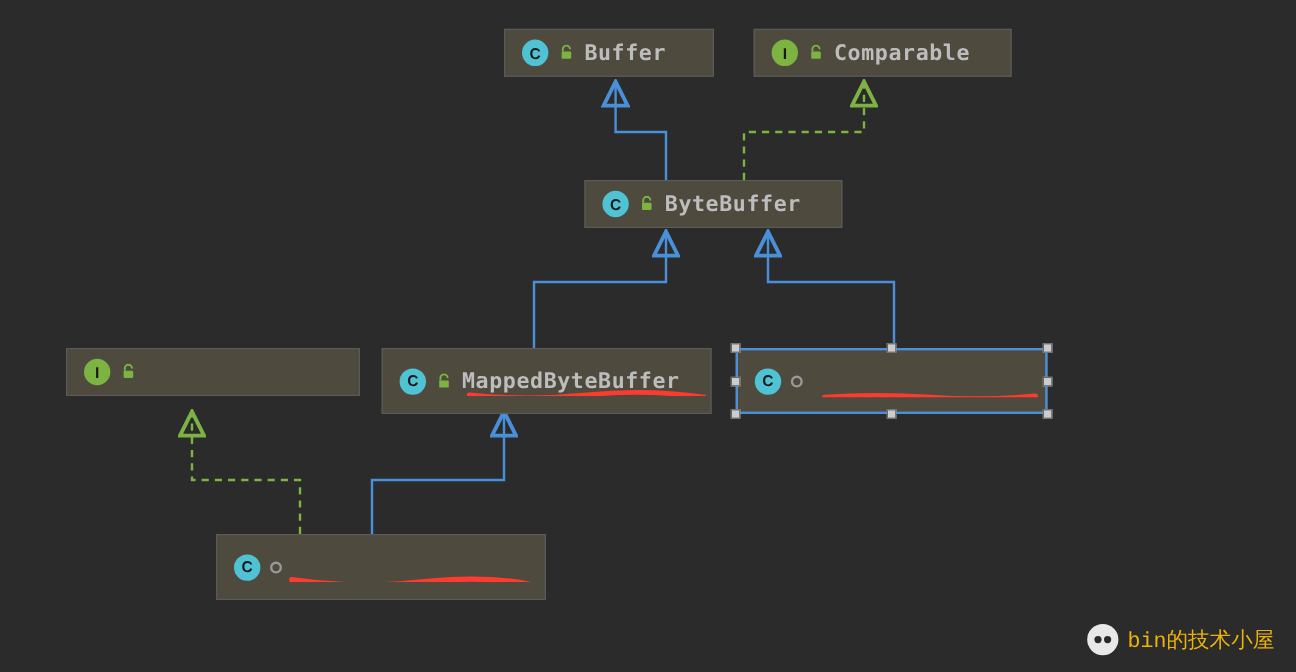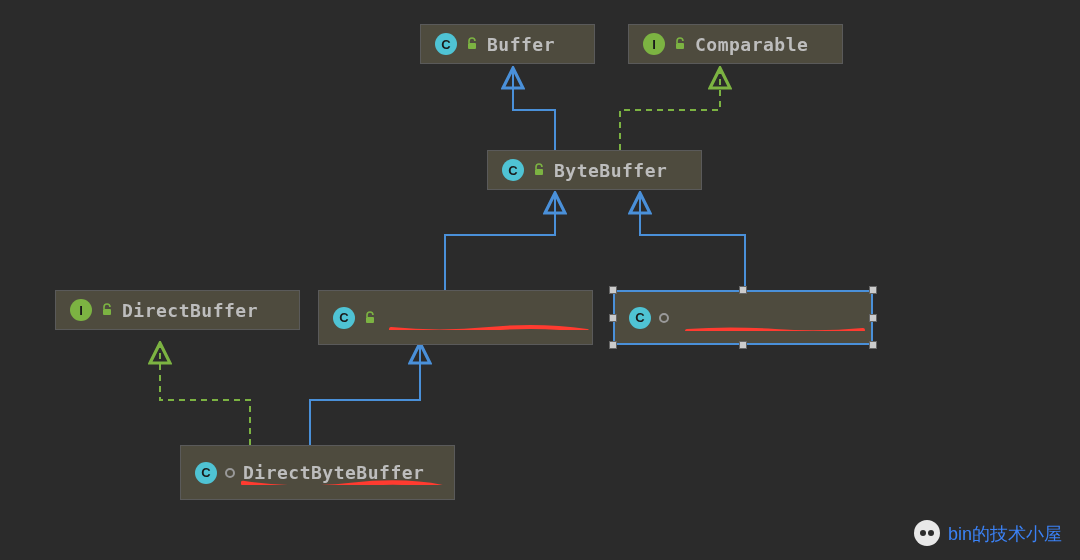--- a/index.html
+++ b/index.html
@@ -75,24 +75,24 @@
     left: 0; top: 0;
     width: 1080px;
     height: 560px;
     pointer-events: none;
   }
   .watermark {
     position: absolute;
     right: 18px;
     bottom: 14px;
     display: flex;
-    align-items: flex-end;
+    align-items: center;
     gap: 8px;
-    color: #3b82f6;
-    font-family: Liberation Sans, sans-serif;
+    color: #eab308;
+    font-family: Liberation Mono, monospace;
     font-size: 18px;
   }
   .wm-icon {
     width: 26px; height: 26px;
     border-radius: 50%;
     background: #e8e8e8;
     display: flex;
     align-items: center;
     justify-content: center;
   }
@@ -165,31 +165,31 @@
 </div>
 
 <div class="node" style="left:55px; top:290px; width:245px;">
   <span class="type-icon type-interface">I</span>
   <span class="lock-icon">
     <svg width="14" height="14" viewBox="0 0 14 14">
         <path d="M4 6 V4 a3 3 0 0 1 6 0" fill="none" stroke="#7cb342" stroke-width="1.6"></path>
         <rect x="3" y="6" width="8" height="6" rx="1" fill="#7cb342"></rect>
       </svg>
   </span>
-  <span class="label">DirectBuffer</span>
 </div>
 
 <div class="node" style="left:318px; top:290px; width:275px; height:55px;">
   <span class="type-icon type-class">C</span>
   <span class="lock-icon">
     <svg width="14" height="14" viewBox="0 0 14 14">
         <path d="M4 6 V4 a3 3 0 0 1 6 0" fill="none" stroke="#7cb342" stroke-width="1.6"></path>
         <rect x="3" y="6" width="8" height="6" rx="1" fill="#7cb342"></rect>
       </svg>
   </span>
+  <span class="label">MappedByteBuffer</span>
   <svg class="underline" style="left:70px; top:33px;" width="200" height="14">
     <path d="M2 5 Q 50 10 100 5 T 198 7" stroke="#ff3b30" stroke-width="4" fill="none" stroke-linecap="round"></path>
   </svg>
 </div>
 
 <div class="node selected" style="left:613px; top:290px; width:260px; height:55px;">
   <span class="type-icon type-class">C</span>
   <span class="pkg-dot"></span>
   <svg class="underline" style="left:70px; top:33px;" width="180" height="14">
     <path d="M2 6 Q 45 3 90 6 T 178 5" stroke="#ff3b30" stroke-width="4" fill="none" stroke-linecap="round"></path>
@@ -201,21 +201,20 @@
 <div class="handle" style="left:869px; top:286px;"></div>
 <div class="handle" style="left:609px; top:314px;"></div>
 <div class="handle" style="left:869px; top:314px;"></div>
 <div class="handle" style="left:609px; top:341px;"></div>
 <div class="handle" style="left:739px; top:341px;"></div>
 <div class="handle" style="left:869px; top:341px;"></div>
 
 <div class="node" style="left:180px; top:445px; width:275px; height:55px;">
   <span class="type-icon type-class">C</span>
   <span class="pkg-dot"></span>
-  <span class="label">DirectByteBuffer</span>
   <svg class="underline" style="left:60px; top:33px;" width="210" height="16">
     <path d="M2 4 Q 55 12 110 6 T 205 9" stroke="#ff3b30" stroke-width="4.5" fill="none" stroke-linecap="round"></path>
   </svg>
 </div>
 
 <div class="watermark">
   <span class="wm-icon"></span>
   <span>bin的技术小屋</span>
 </div>
 

